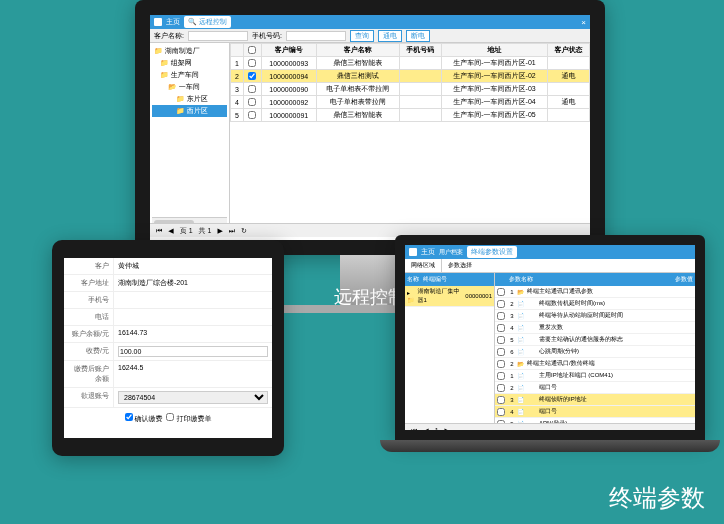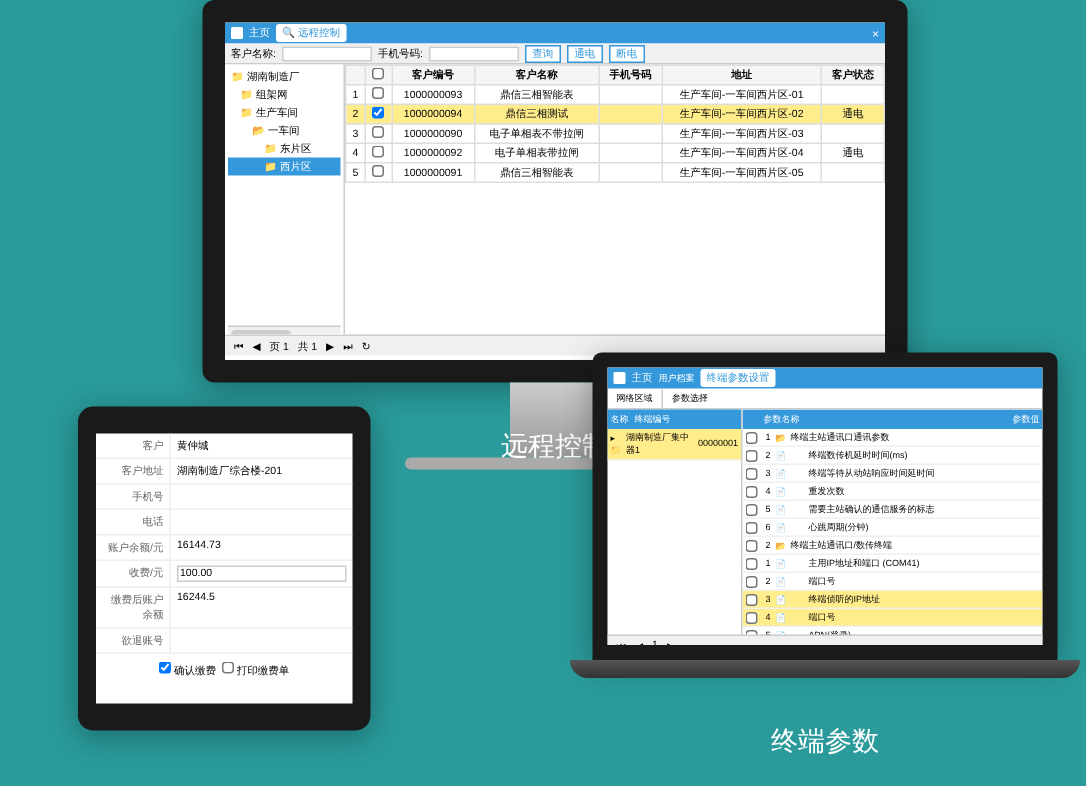--- a/index.html
+++ b/index.html
@@ -7,31 +7,31 @@
 
 
 .monitor { position: absolute; left: 135px; top: 0; width: 470px; }
 .monitor-frame { background: #1a1a1a; border-radius: 8px; padding: 15px; box-shadow: 0 4px 20px rgba(0,0,0,0.3); }
 .monitor-screen { background: #fff; height: 225px; overflow: hidden; }
 .monitor-stand { width: 60px; height: 50px; background: linear-gradient(#ccc, #999); margin: 0 auto; }
 .monitor-base { width: 200px; height: 8px; background: #aaa; margin: 0 auto; border-radius: 4px; }
 .monitor-label { color: #fff; text-align: center; font-size: 18px; margin-top: -28px; }
 
 
-.tablet { position: absolute; left: 52px; top: 271px; width: 195px; }
+.tablet { position: absolute; left: 52px; top: 240px; width: 232px; }
 .tablet-frame { background: #1a1a1a; border-radius: 10px; padding: 18px 12px; box-shadow: 0 4px 20px rgba(0,0,0,0.3); }
 .tablet-screen { background: #fff; height: 180px; overflow: hidden; font-size: 7px; }
 .tablet-label { color: #fff; text-align: center; font-size: 18px; margin-top: 30px; }
 
 
 .laptop { position: absolute; left: 395px; top: 235px; width: 310px; }
 .laptop-frame { background: #1a1a1a; border-radius: 6px 6px 0 0; padding: 10px; box-shadow: 0 4px 20px rgba(0,0,0,0.3); }
 .laptop-screen { background: #fff; height: 185px; overflow: hidden; font-size: 6px; }
 .laptop-base { height: 12px; background: linear-gradient(#555, #333); border-radius: 0 0 20px 20px; margin: 0 -15px; }
-.laptop-label { color: #fff; text-align: center; font-size: 18px; margin-top: 30px; }
+.laptop-label { color: #fff; text-align: right; font-size: 24px; margin-top: 30px; }
 
 
 .titlebar { background: #3498db; height: 14px; display: flex; align-items: center; padding: 0 4px; gap: 4px; }
 .titlebar-icon { width: 8px; height: 8px; background: #fff; border-radius: 1px; }
 .titlebar-text { color: #fff; font-size: 7px; }
 .search-box { background: #fff; color: #3498db; font-size: 7px; padding: 1px 4px; border-radius: 2px; }
 .titlebar .close { margin-left: auto; color: #fff; font-size: 8px; }
 
 .filterbar { background: #f0f0f0; height: 14px; display: flex; align-items: center; gap: 4px; padding: 0 4px; font-size: 7px; border-bottom: 1px solid #ccc; }
 .filterbar input { width: 60px; height: 10px; font-size: 7px; border: 1px solid #ccc; }
@@ -210,20 +210,21 @@
       <div class="form-row">
           <div class="form-label">收费/元</div>
           <div class="form-value"><input value="100.00" style=""></div>
         </div>
       <div class="form-row">
           <div class="form-label">缴费后账户余额</div>
           <div class="form-value">16244.5</div>
         </div>
       <div class="form-row">
           <div class="form-label">欲退账号</div>
+          <div class="form-value"><select><option>28674504</option></select></div>
         </div>
       <div class="form-actions">
         <input type="checkbox" class="cb" checked="" style=""> <span>确认缴费</span>
         &nbsp;<input type="checkbox" class="cb" style=""> <span>打印缴费单</span>
       </div>
     </div>
   </div>
 </div>
 
 <div class="laptop">

